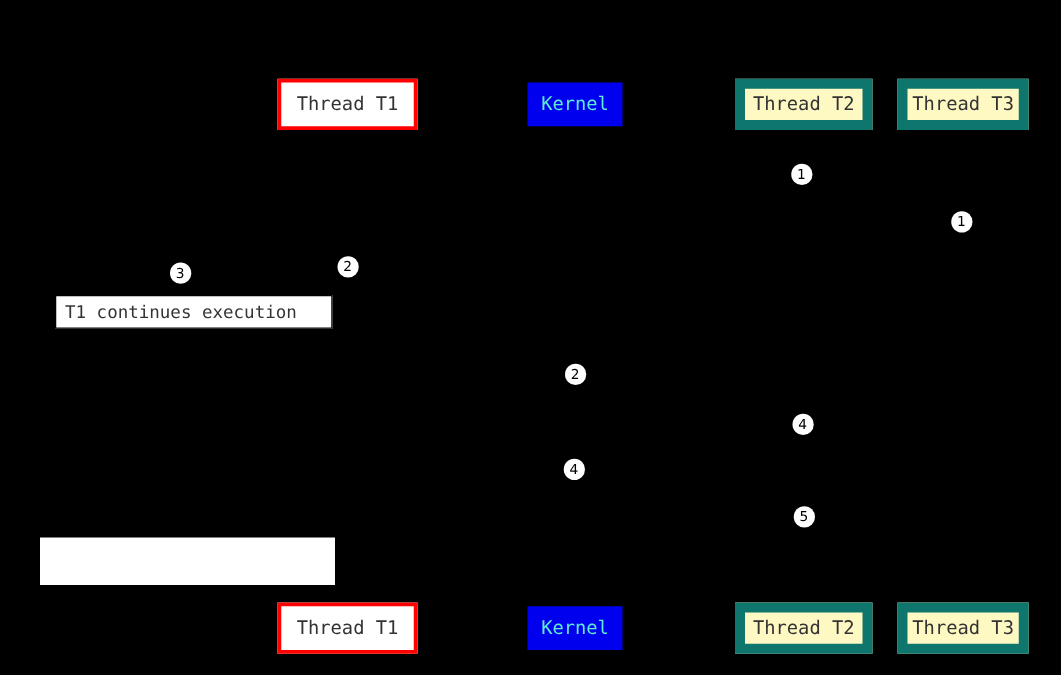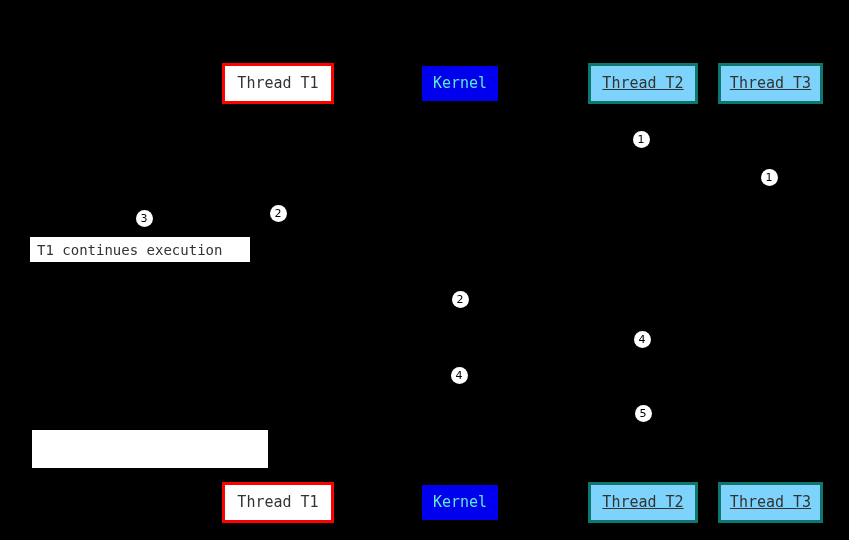--- a/index.html
+++ b/index.html
@@ -28,24 +28,23 @@
     font-size: 15px;
     letter-spacing: 0px;
     line-height: 1;
   }
   .participant.thread-red {
     background: #ffffff;
     border: 3px solid #ff0000;
     color: #333333;
   }
   .participant.thread-blue {
-    background: #7dd3fc;
-    border: 3px solid #0f766e;
+    background: #fef9c3;
+    border: 8px solid #0f766e;
     color: #333333;
-    text-decoration: underline;
   }
   .participant.kernel {
     background: #0000ee;
     border: 0;
     color: #5eead4;
   }
 
   
   .lifeline {
     position: absolute;
@@ -124,21 +123,21 @@
   </div>
 
   <div class="participant thread-blue" style="left:588px; top:63px; width:110px; height:41px;">
     <span>Thread T2</span>
   </div>
 
   <div class="participant thread-blue" style="left:718px; top:63px; width:105px; height:41px;">
     <span>Thread T3</span>
   </div>
 
-  <div class="note" style="left:29px; top:236px; width:222px; height:27px;">
+  <div class="note" style="left:44px; top:236px; width:222px; height:27px;">
     <span>T1 continues execution</span>
   </div>
 
   <div class="note blank" style="left:32px; top:430px; width:236px; height:38px;">
     <span></span>
   </div>
 
   <div class="step-marker" style="left:632.5px; top:130.5px;">
     <span>1</span>
   </div>

